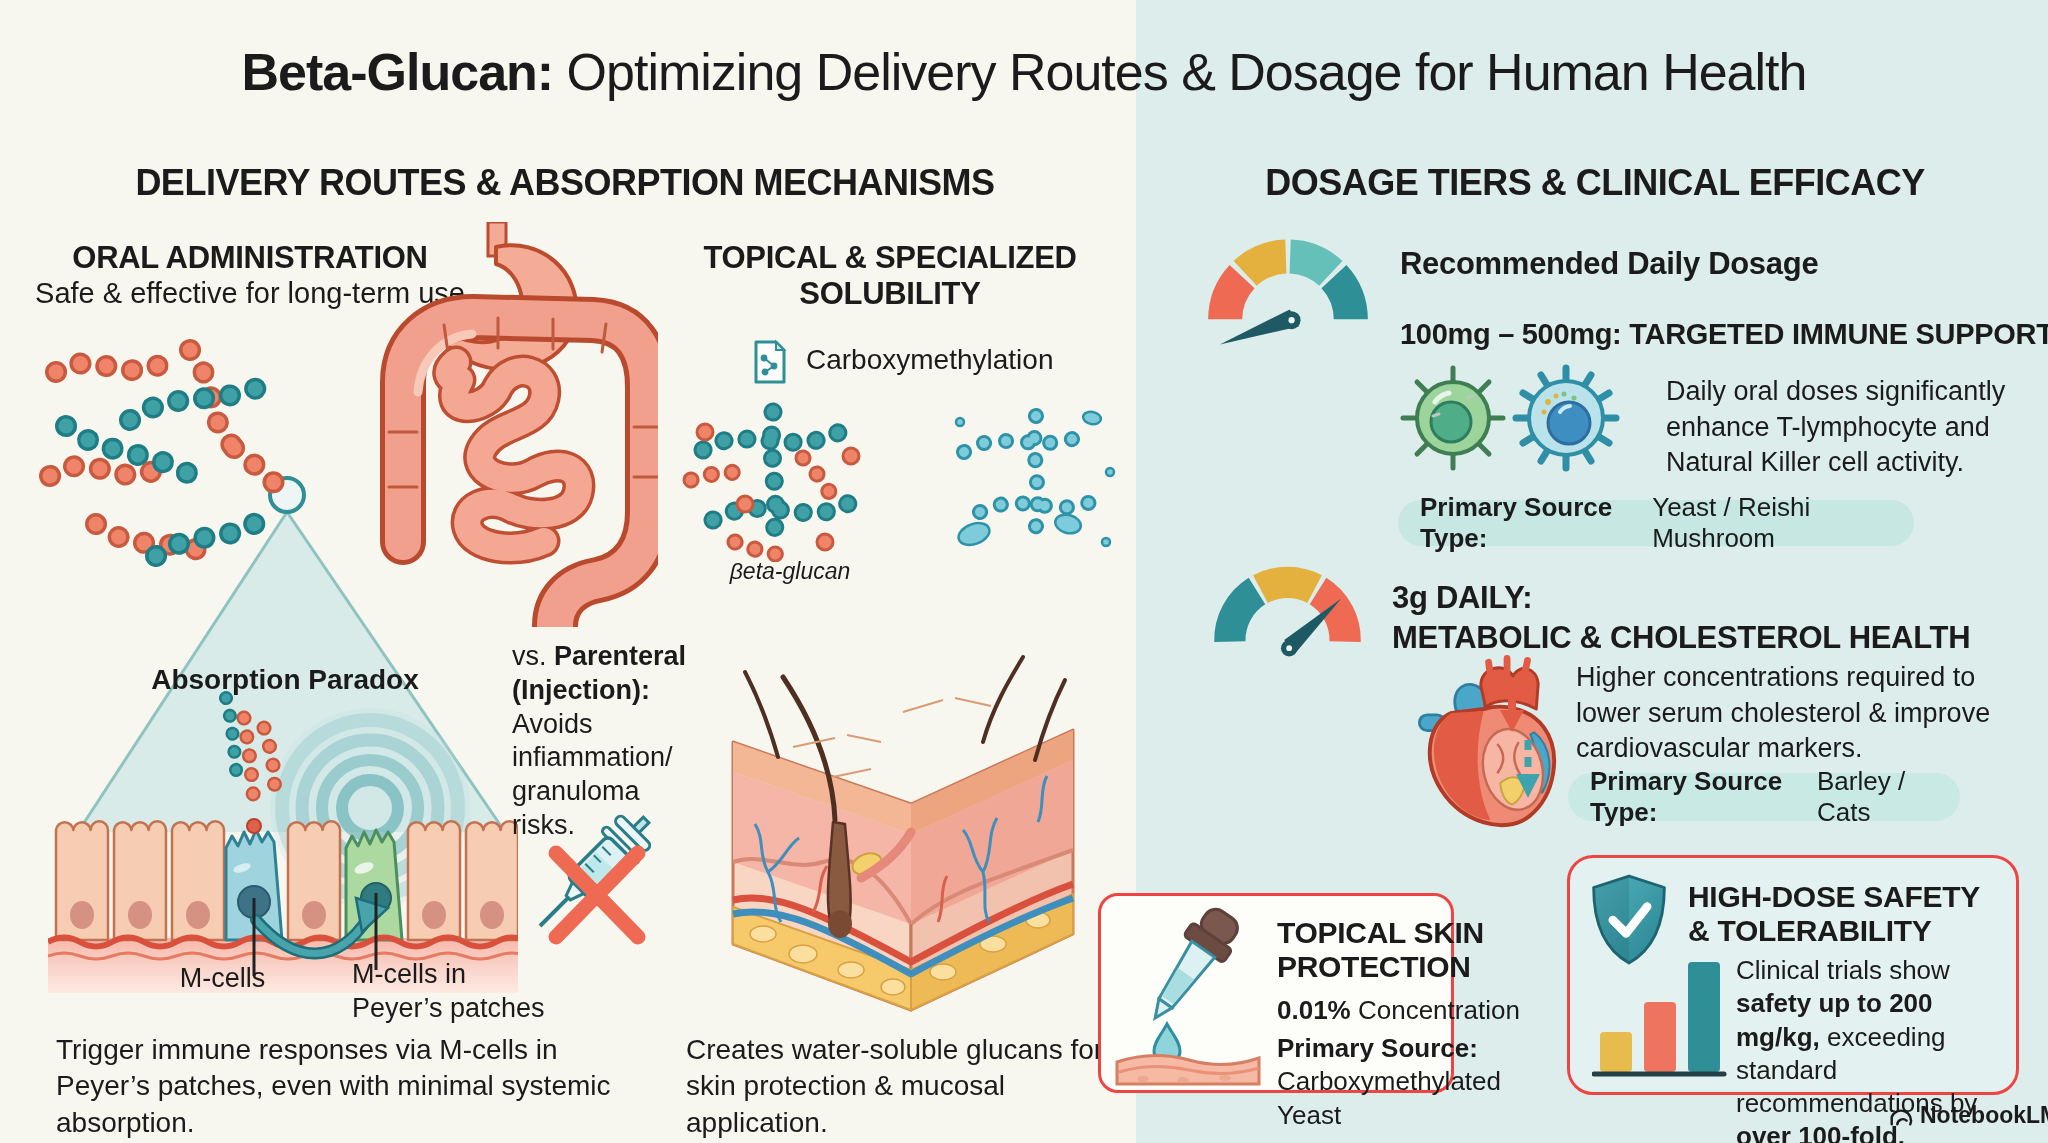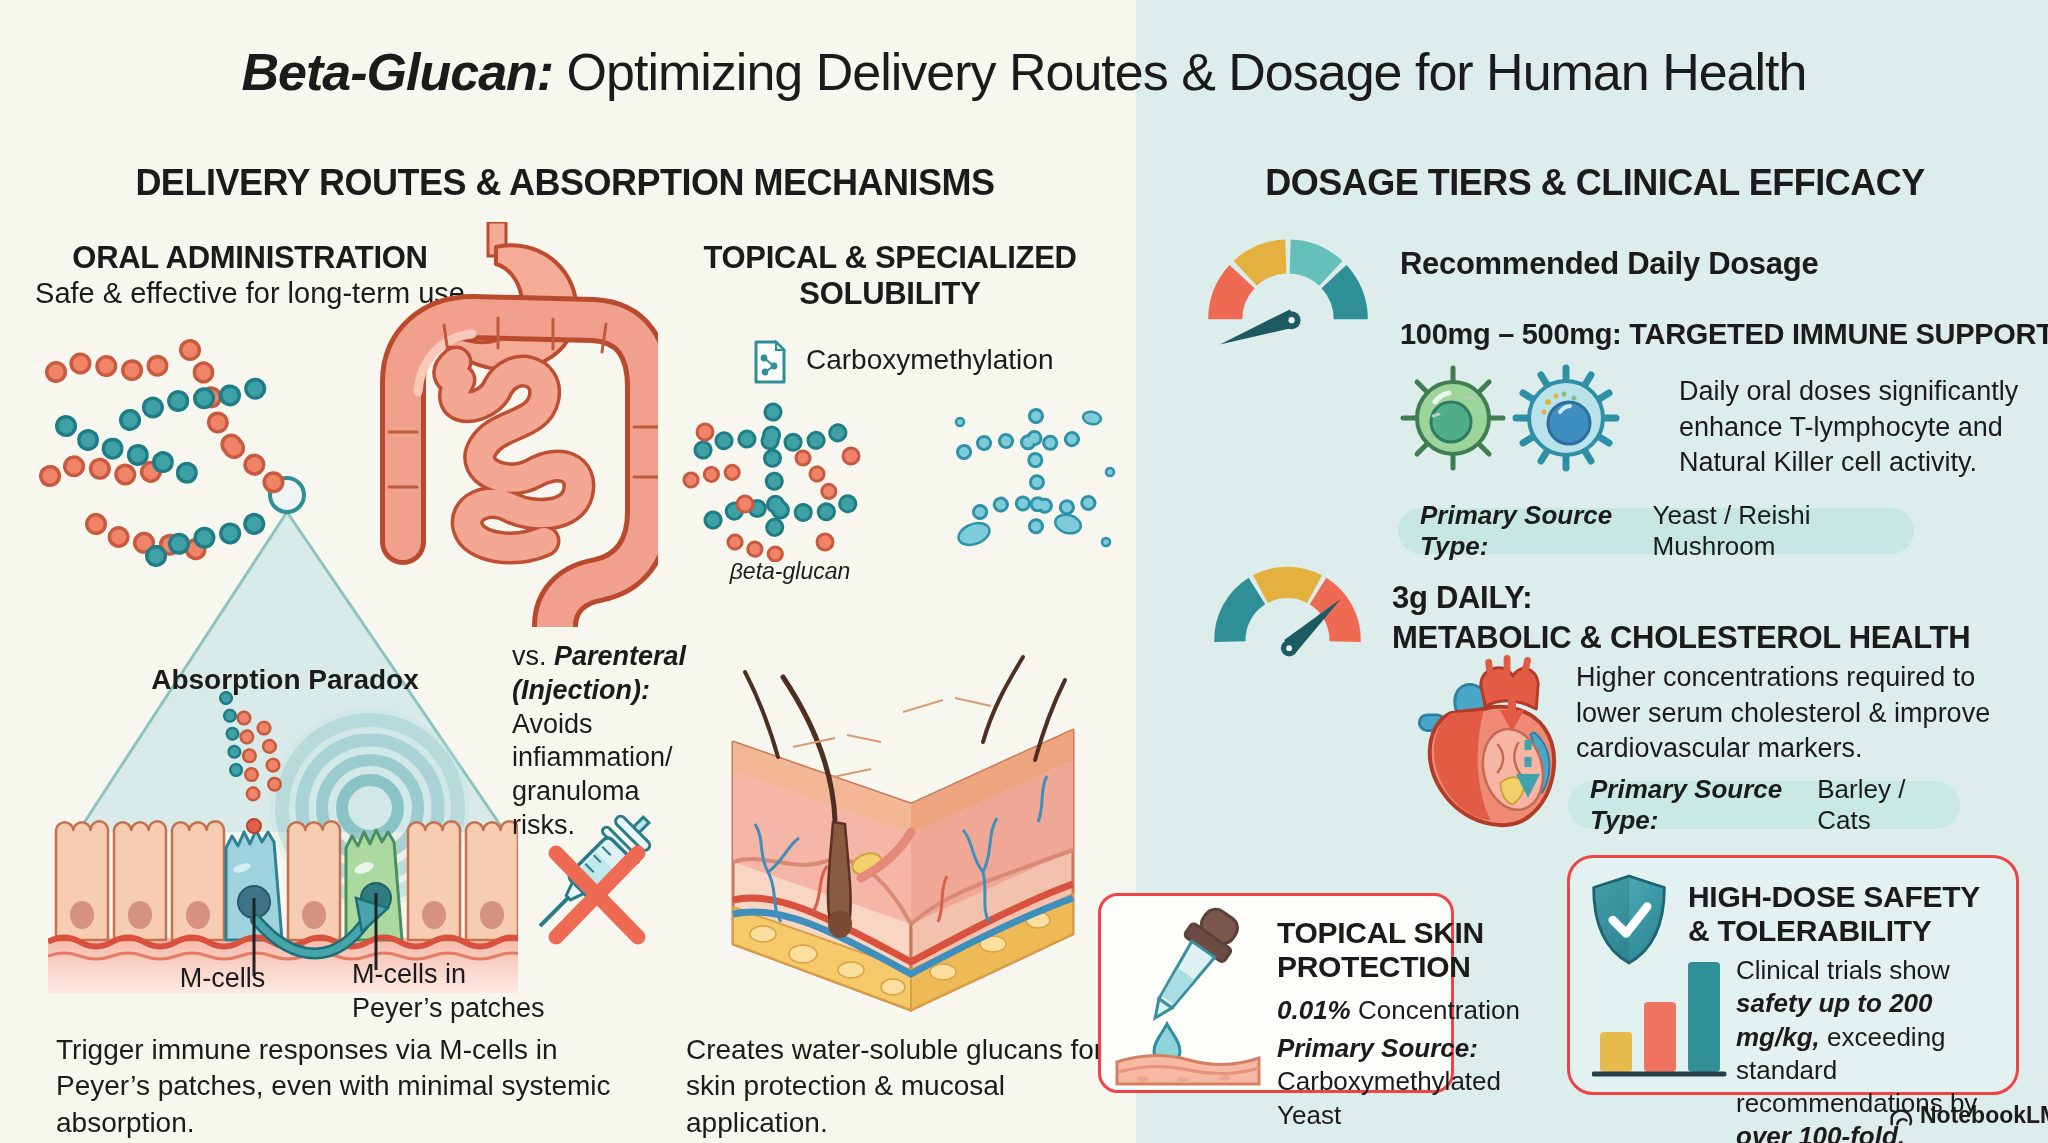--- a/index.html
+++ b/index.html
@@ -2,30 +2,30 @@
 <html><head>
 <meta charset="utf-8">
 <style>
   html,body{margin:0;padding:0;background:#e8e8e8;}
   .stage{position:relative;width:2048px;height:1143px;overflow:hidden;
          font-family:"Liberation Sans","DejaVu Sans",sans-serif;color:#1b1b1b;
          background:#f8f7ef;}
   .bg-right{position:absolute;left:1136px;top:0;width:912px;height:1143px;background:#dcedec;}
   .abs{position:absolute;}
   .ctr{text-align:center;}
-  .b{font-weight:700;font-style:italic;}
+  .b{font-weight:700;}
   .title{font-size:52px;letter-spacing:-1px;white-space:nowrap;}
   .secheader{font-size:36px;font-weight:800;letter-spacing:-0.5px;}
   .h3{font-size:31px;font-weight:700;letter-spacing:-0.3px;}
   .sub{font-size:29px;}
   .body{font-size:27px;line-height:1.32;}
   .cap{font-size:28px;line-height:1.3;}
   .small-lab{font-size:27px;line-height:1.25;}
   .badge{background:#c7e7e2;border-radius:26px;display:flex;align-items:center;
-         padding:0 22px;font-size:26px;box-sizing:border-box;margin-top:8px;}
+         padding:0 22px;font-size:26px;box-sizing:border-box;}
   .badge .v{margin-left:10px;font-weight:400;}
   .card{box-sizing:border-box;border:3px solid #ef4444;border-radius:20px;}
   .card1{background:#fdfdfa;}
   .card2{background:#e3f2f0;border-radius:26px;}
   .cardtitle{font-size:30px;font-weight:800;line-height:1.13;letter-spacing:-0.3px;}
   .cardbody{font-size:26px;line-height:1.28;}
   .range{font-size:29px;font-weight:700;letter-spacing:-0.3px;white-space:nowrap;}
   .brand{font-size:23px;font-weight:600;display:flex;align-items:center;gap:6px;}
   svg{display:block;}
 </style>
@@ -401,21 +401,21 @@
           <circle cx="-18" cy="-16" r="3"></circle>
           <circle cx="-10" cy="-22" r="2.5"></circle>
           <circle cx="-22" cy="-6" r="2.5"></circle>
         </g>
       <g fill="#7ec27e">
           <circle cx="-2" cy="-24" r="2.5"></circle>
           <circle cx="8" cy="-20" r="2.5"></circle>
         </g>
     </g>
   </svg>
-  <div class="abs body" style="left:1666px;top:374px;width:360px;margin-left:13px;">Daily oral doses significantly enhance T-lymphocyte and Natural Killer cell activity.</div>
+  <div class="abs body" style="left:1666px;top:374px;width:360px;">Daily oral doses significantly enhance T-lymphocyte and Natural Killer cell activity.</div>
 
   <div class="abs badge" style="left:1398px;top:500px;width:516px;height:46px;">
     <span class="b">Primary Source Type:</span>
     <span class="v">Yeast / Reishi Mushroom</span>
   </div>
 
   <svg class="abs" style="left:1205px;top:556px;" width="165" height="112" viewBox="0 0 200 136">
     <g fill="none" stroke-width="38">
       <path d="M30,104 A70,70 0 0 1 62.9,42.6" stroke="#2f8f96"></path>
       <path d="M67.1,40.2 A70,70 0 0 1 132.9,40.2" stroke="#e4b13e"></path>

